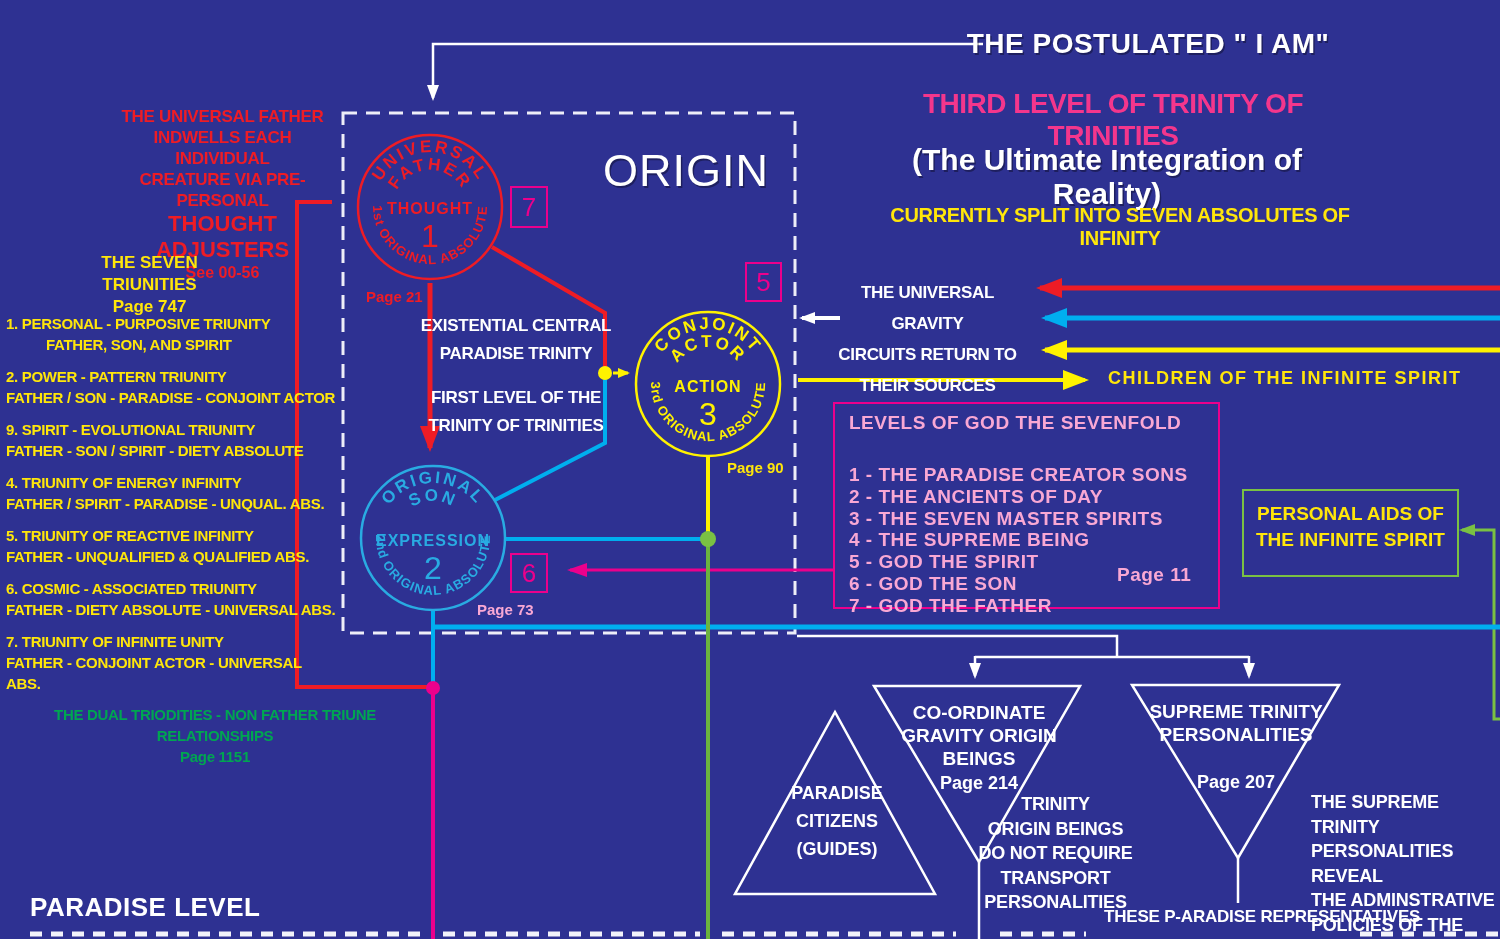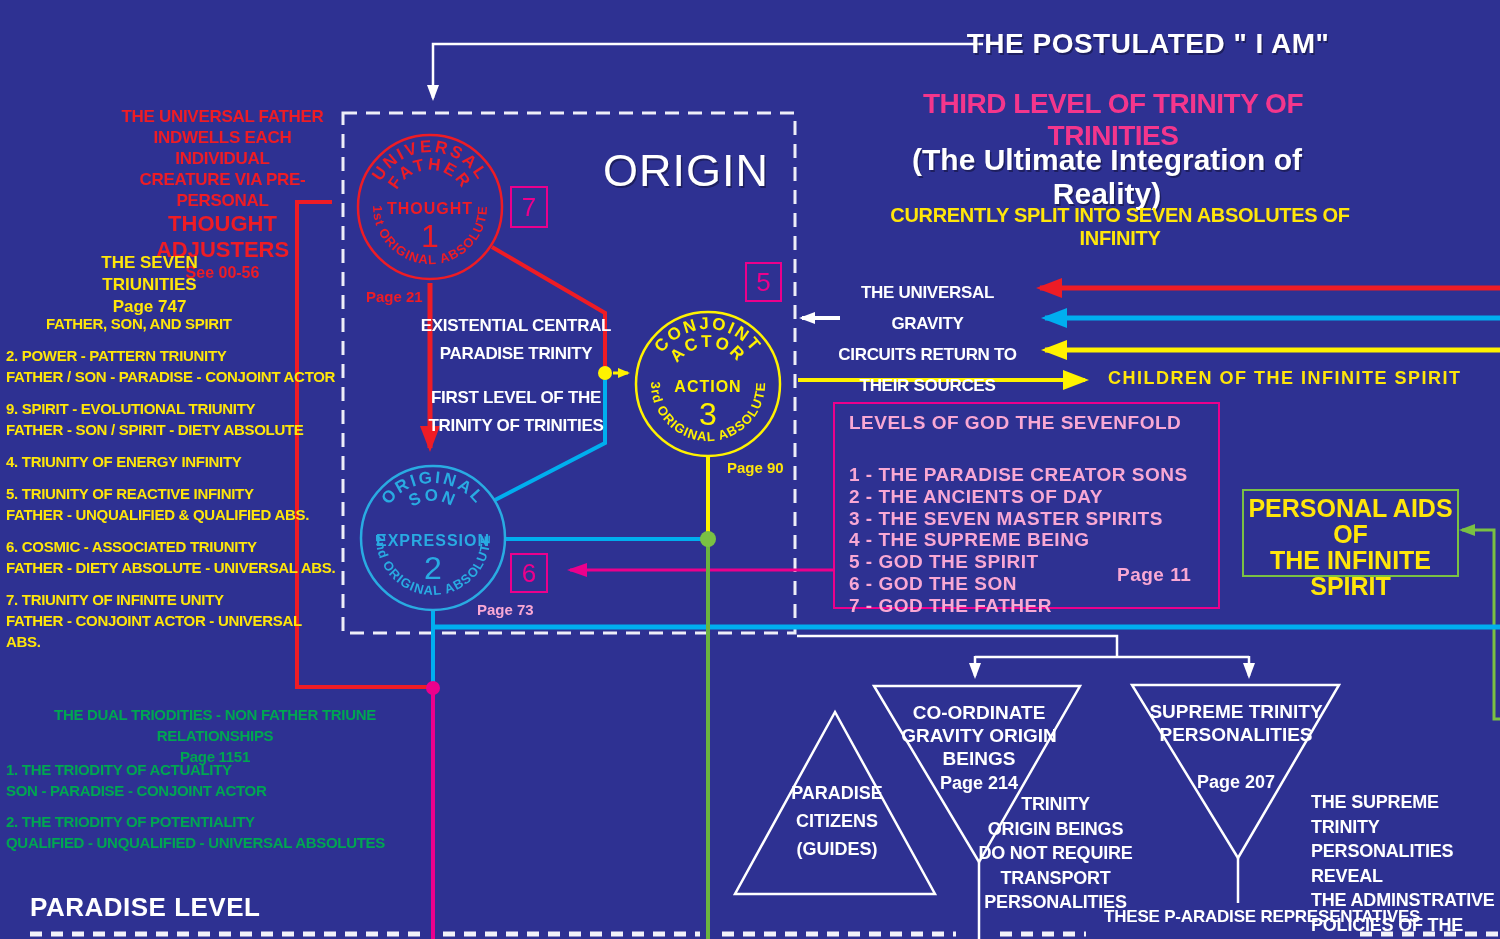--- a/index.html
+++ b/index.html
@@ -38,21 +38,21 @@
   .cblock{font-size:17px;line-height:28px;letter-spacing:-.3px;}
   .pg{font-size:15px;font-weight:bold;}
   .badge{border:2px solid #EC008C;color:#EC008C;text-align:center;font-size:26px;}
   
   .grav{font-size:17px;line-height:31px;letter-spacing:-.3px;}
   .children{font-size:18px;letter-spacing:1.5px;}
   .lv-box{border:2px solid #EC008C;}
   .lv-title{font-size:19px;letter-spacing:.5px;}
   .lv-items{font-size:19px;line-height:21.8px;letter-spacing:.5px;margin-top:12px;}
   .aids-box{border:2px solid #7AC143;}
-  .aids-t{font-size:25px;line-height:26px;padding-top:4px;}
+  .aids-t{font-size:19px;line-height:26px;padding-top:10px;}
   
   .tri-l{font-size:18px;line-height:28px;}
   .tri-m{font-size:19px;line-height:23px;}
   .tri-pg{font-size:18px;}
   .note-b{font-size:18px;line-height:24.5px;letter-spacing:-.2px;}
   .rep{font-size:17px;letter-spacing:-.2px;}
   
   .dash-rect{fill:none;stroke:#EEEEF8;stroke-width:3;stroke-dasharray:14 9;}
   .lnw2{stroke:#FFFFFF;stroke-width:2.5;fill:none;}
   .lnw3{stroke:#FFFFFF;stroke-width:4;fill:none;}
@@ -209,60 +209,52 @@
     <div class="note-see">See  00-56</div>
   </div>
 
   <div class="abs ctr b yel listhead" style="left:52px;top:252px;width:195px;">
     <div>THE SEVEN TRIUNITIES</div>
     <div>Page 747</div>
   </div>
 
   <div class="abs b yel list" style="left:6px;top:313px;width:330px;">
     <div class="item">
+      <div>1.  PERSONAL - PURPOSIVE TRIUNITY</div>
       <div class="ind">FATHER, SON, AND SPIRIT</div>
     </div>
     <div class="item">
       <div>2.  POWER - PATTERN TRIUNITY</div>
       <div>FATHER / SON - PARADISE - CONJOINT ACTOR</div>
     </div>
     <div class="item">
       <div>9.  SPIRIT - EVOLUTIONAL TRIUNITY</div>
       <div>FATHER - SON / SPIRIT - DIETY ABSOLUTE</div>
     </div>
     <div class="item">
       <div>4.  TRIUNITY OF ENERGY INFINITY</div>
+      <div>FATHER / SPIRIT - PARADISE - UNQUAL. ABS.</div>
     </div>
     <div class="item">
       <div>5.  TRIUNITY OF REACTIVE INFINITY</div>
       <div>FATHER - UNQUALIFIED &amp; QUALIFIED ABS.</div>
     </div>
     <div class="item">
       <div>6.  COSMIC - ASSOCIATED TRIUNITY</div>
       <div>FATHER - DIETY ABSOLUTE - UNIVERSAL  ABS.</div>
     </div>
     <div class="item">
       <div>7.  TRIUNITY OF INFINITE UNITY</div>
       <div>FATHER - CONJOINT ACTOR - UNIVERSAL  ABS.</div>
     </div>
   </div>
 
   <div class="abs ctr b grn list" style="left:0px;top:704px;width:430px;">
     <div>THE DUAL TRIODITIES - NON FATHER TRIUNE RELATIONSHIPS</div>
     <div>Page 1151</div>
-  </div>
-  <div class="abs b grn list glist" style="left:6px;top:759px;width:400px;">
-    <div class="item">
-      <div>1.  THE TRIODITY OF ACTUALITY</div>
-      <div>SON - PARADISE - CONJOINT ACTOR</div>
-    </div>
-    <div class="item">
-      <div>2.  THE TRIODITY OF POTENTIALITY</div>
-      <div>QUALIFIED - UNQUALIFIED - UNIVERSAL ABSOLUTES</div>
-    </div>
   </div>
 
   <div class="abs b wht paradise" style="left:30px;top:892px;">PARADISE LEVEL</div>
 
   <div class="abs ctr wht origin shadow" style="left:601px;top:145px;width:170px;">ORIGIN</div>
 
   <div class="abs ctr b wht cblock" style="left:416px;top:312px;width:200px;">
     <div>EXISTENTIAL CENTRAL</div>
     <div>PARADISE TRINITY</div>
   </div>

